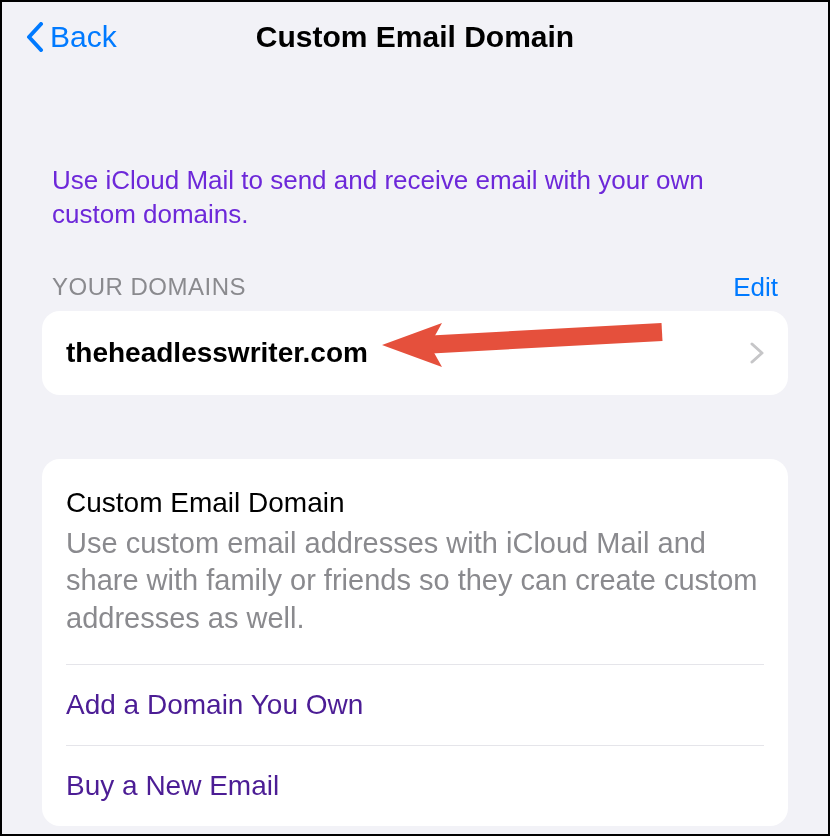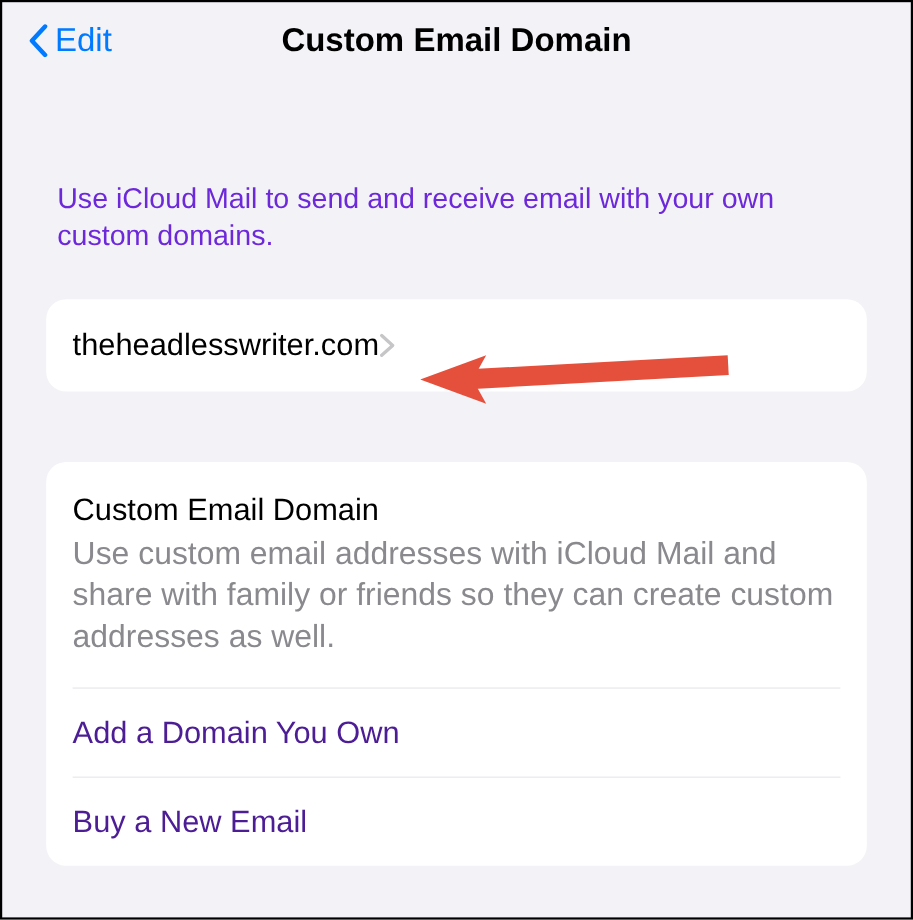--- a/index.html
+++ b/index.html
@@ -63,24 +63,25 @@
       cursor: pointer;
     }
     .card {
       background: #fff;
       border-radius: 18px;
       overflow: hidden;
     }
     .domain-row {
       display: flex;
       align-items: center;
-      justify-content: flex-start;
+      justify-content: space-between;
       padding: 26px 24px;
       cursor: pointer;
       position: relative;
+      font-weight: bold;
     }
     .domain-text {
       font-size: 28px;
       color: #000;
     }
     .disclosure {
       width: 14px;
       height: 22px;
       color: #c6c6c8;
     }
@@ -103,28 +104,32 @@
     }
   </style>
 </head>
 <body>
 
 <div class="header">
   <div class="back-btn">
     <svg class="back-chevron" viewBox="0 0 18 30">
       <polyline points="15,2 3,15 15,28" fill="none" stroke="#007aff" stroke-width="4" stroke-linecap="round" stroke-linejoin="round"></polyline>
     </svg>
-    <span>Edit</span>
+    <span>Back</span>
   </div>
   <div class="title">Custom Email Domain</div>
 </div>
 
 <div class="content">
   <div class="intro">Use iCloud Mail to send and receive email with your own custom domains.</div>
 
+  <div class="section-header">
+    <span class="section-label">YOUR DOMAINS</span>
+    <span class="edit-link">Edit</span>
+  </div>
 
   <div class="card">
     <div class="domain-row">
       <span class="domain-text">theheadlesswriter.com</span>
       <svg class="disclosure" viewBox="0 0 14 22">
         <polyline points="2,2 12,11 2,20" fill="none" stroke="#c6c6c8" stroke-width="3" stroke-linecap="round" stroke-linejoin="round"></polyline>
       </svg>
     </div>
   </div>
 

